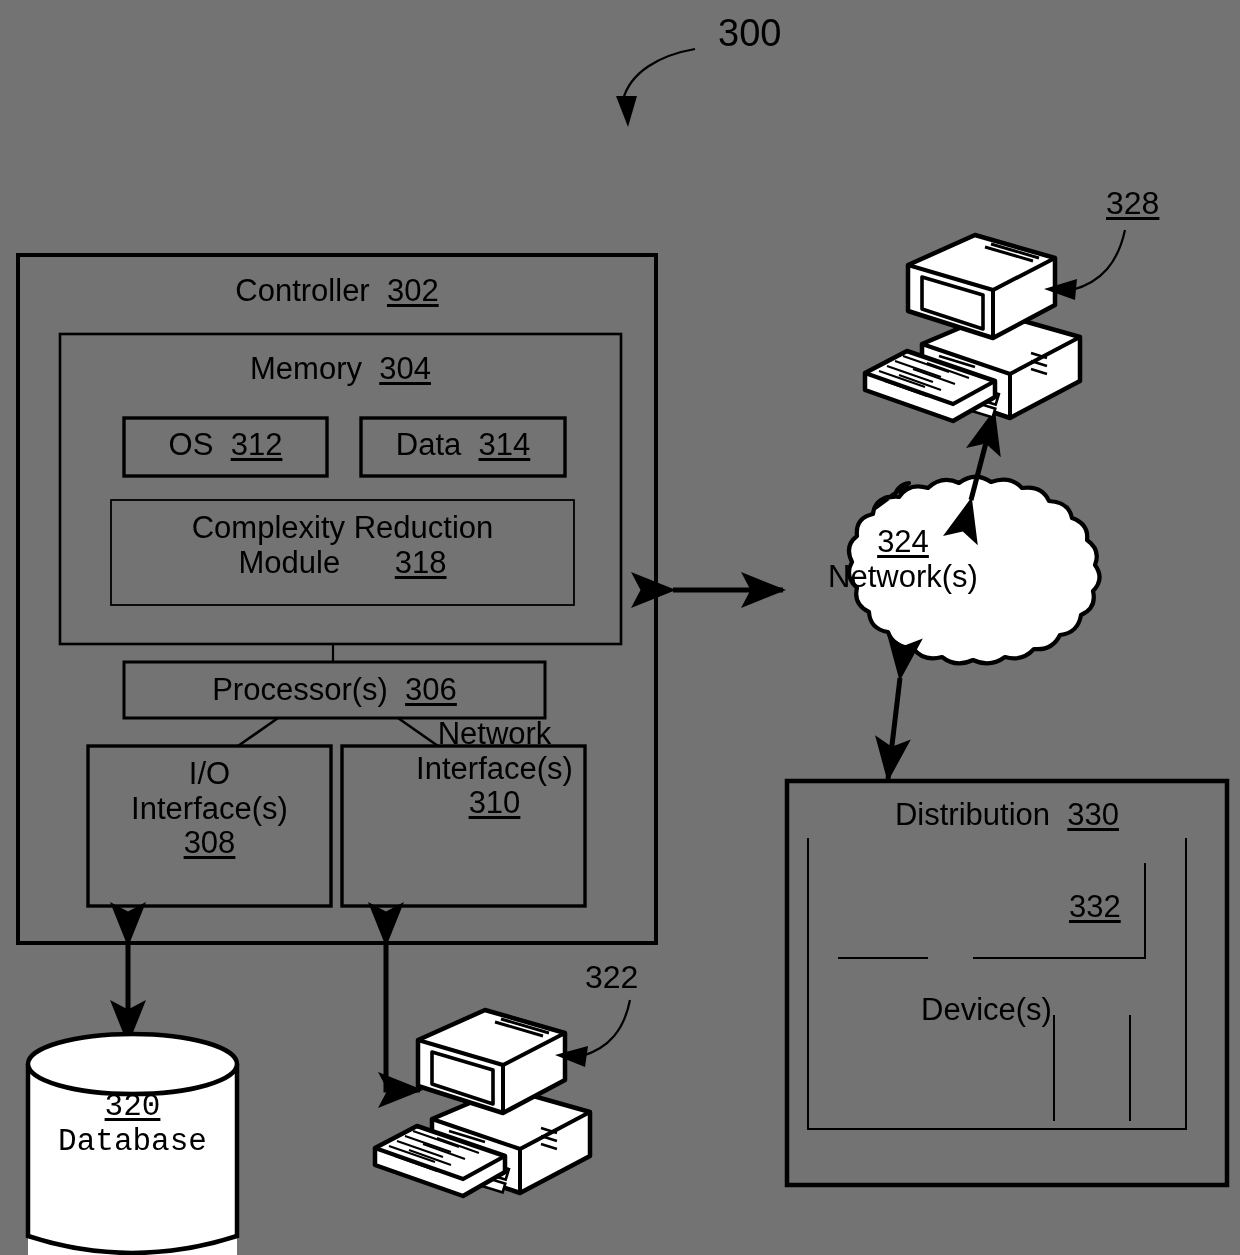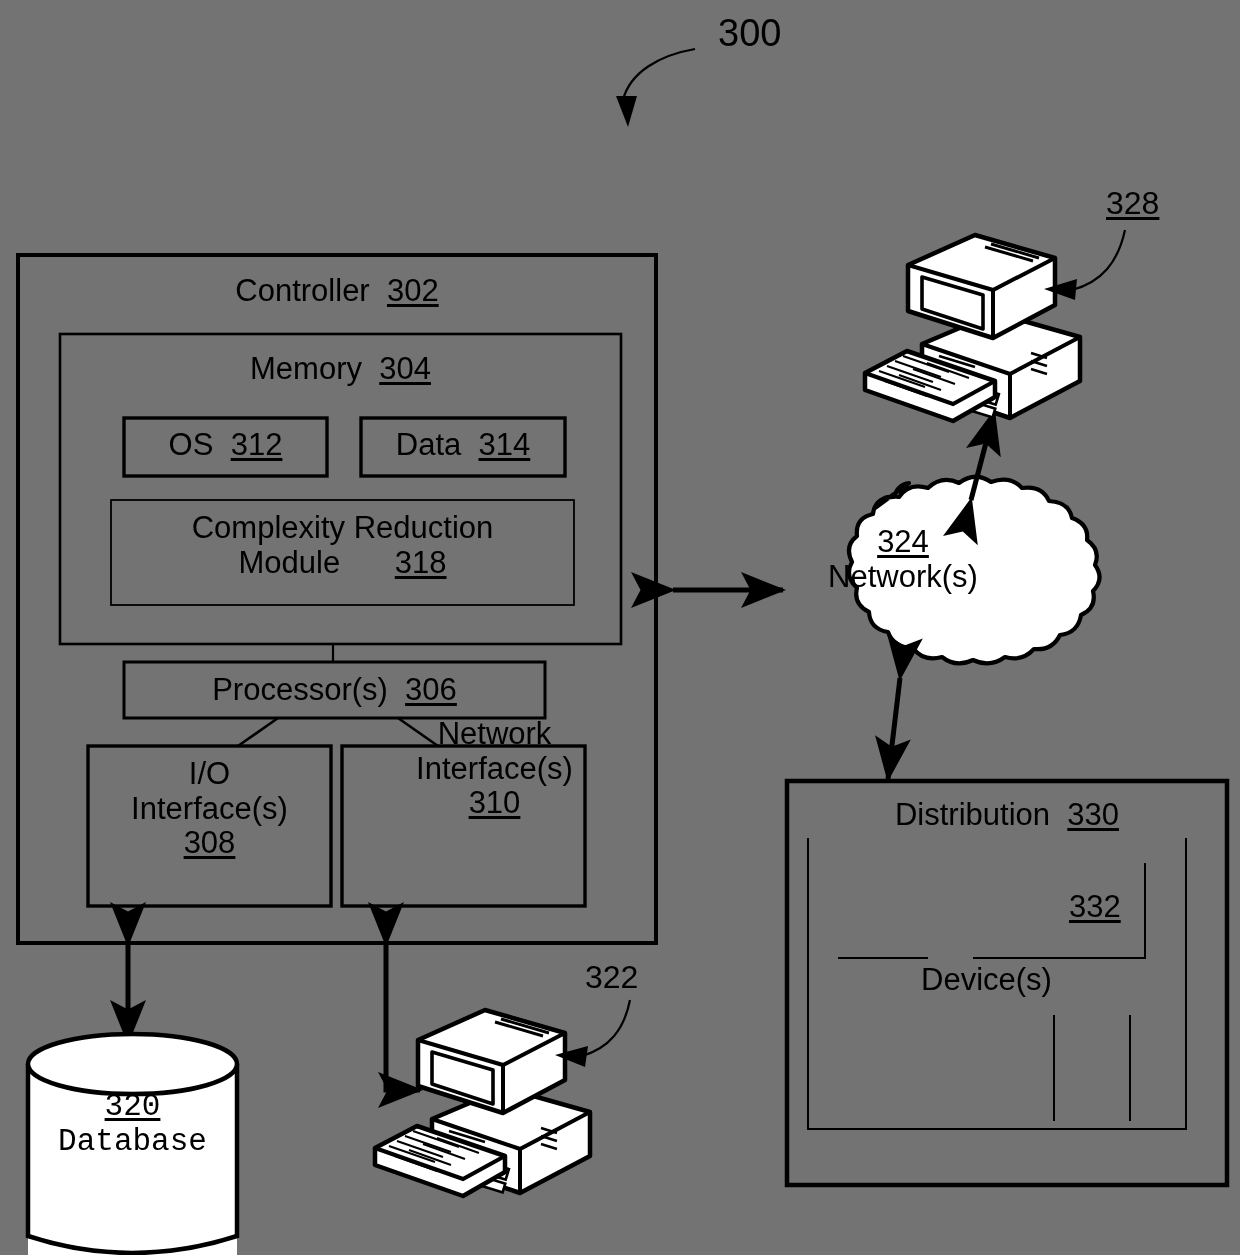--- a/index.html
+++ b/index.html
@@ -273,15 +273,15 @@
     <div>Database</div>
   </div>
 
   <div class="lbl t-dist ctr" style="left:787px; top:798px; width:440px;">
     <span>Distribution</span>
     <span>&nbsp;</span><span class="u">330</span>
   </div>
 
   <div class="lbl t-dist u" style="left:1025px; top:890px;margin-left:44px;">332</div>
 
-  <div class="lbl t-dist" style="left:921px; top:963px;">Device(s)</div>
+  <div class="lbl t-dist" style="left:921px; top:993px;">Device(s)</div>
 
 </div>
 
 </body></html>

